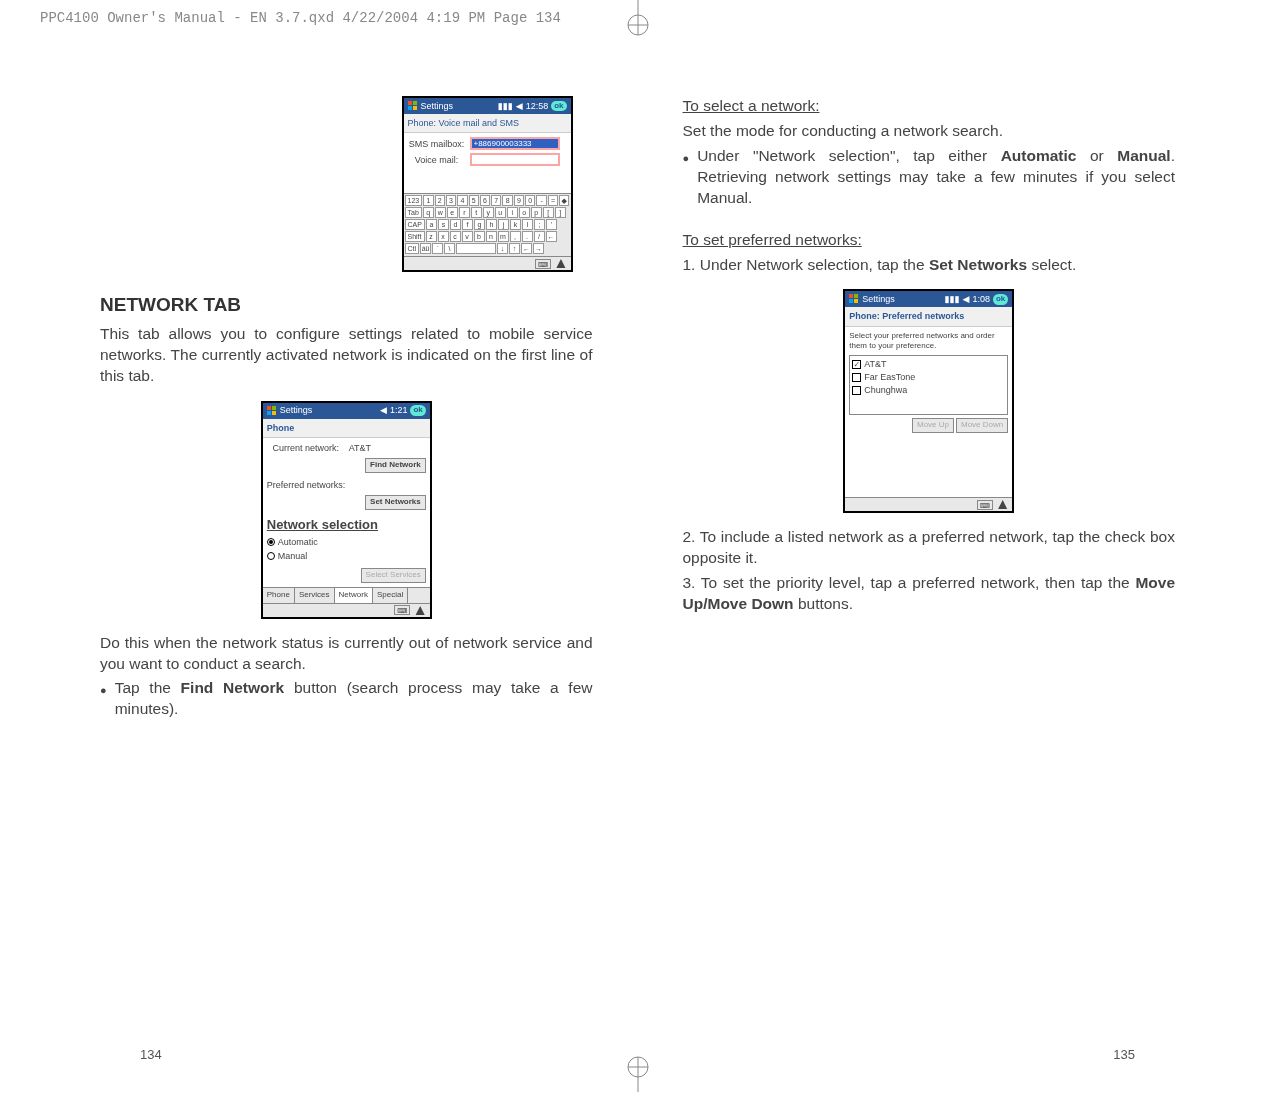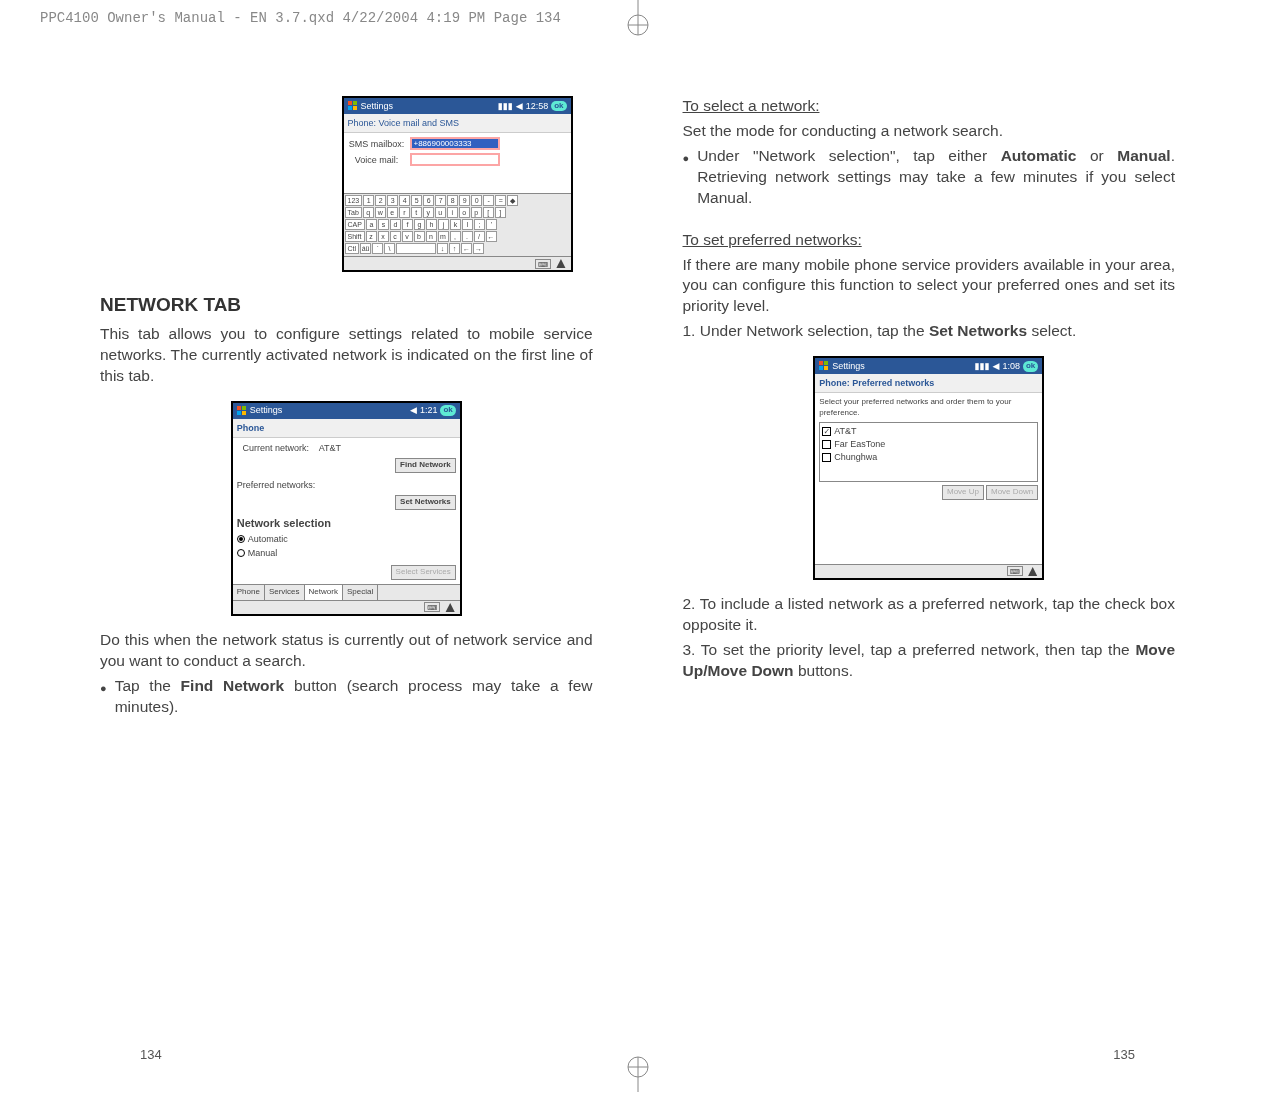--- a/index.html
+++ b/index.html
@@ -39,21 +39,21 @@
       font-size: 15.5px;
       line-height: 1.35;
       color: #444;
     }
     .screenshot {
       border: 2px solid #000;
       background: #fff;
       margin: 0 auto 20px auto;
       display: block;
     }
-    .screenshot.small { width: 231px; }
+    .screenshot.small { width: 171px; }
     .ss-titlebar {
       background: #2b5797;
       color: #fff;
       font-size: 9px;
       padding: 2px 4px;
       display: flex;
       align-items: center;
       gap: 3px;
       height: 16px;
     }
@@ -93,21 +93,21 @@
     .ss-button {
       border: 1px solid #888;
       background: #e8e8e8;
       font-size: 8px;
       padding: 1px 4px;
       height: 15px;
       display: inline-flex;
       align-items: center;
     }
     .ss-button.disabled { color: #aaa; }
-    .ss-section-bold { font-weight: bold; font-size: 11px; margin-top: 6px; }
+    .ss-section-bold { font-weight: bold; font-size: 13px; margin-top: 6px; text-decoration: underline; }
     .ss-radio { display: flex; align-items: center; gap: 3px; font-size: 9px; margin: 2px 0; }
     .ss-radio-circle { width: 8px; height: 8px; border: 1px solid #000; border-radius: 50%; display: inline-flex; align-items: center; justify-content: center; }
     .ss-radio-circle.filled::after { content: ''; width: 4px; height: 4px; background: #000; border-radius: 50%; }
     .ss-tabs { display: flex; border-top: 1px solid #888; font-size: 8px; background: #e8e8e8; }
     .ss-tab { padding: 2px 4px; border-right: 1px solid #888; }
     .ss-tab.active { background: #fff; }
     .ss-kbd { border-top: 1px solid #888; padding: 1px; background: #e8e8e8; }
     .ss-kbd-row { display: flex; gap: 1px; margin-bottom: 1px; }
     .ss-key { border: 1px solid #999; background: #fff; font-size: 7px; width: 11px; height: 11px; text-align: center; line-height: 10px; }
     .ss-bottom-bar { background: #e8e8e8; height: 14px; border-top: 1px solid #888; display: flex; justify-content: flex-end; align-items: center; padding: 0 2px; gap: 2px; }
@@ -341,21 +341,20 @@
     <div class="bullet">
       <span class="bullet-dot">●</span>
       <span>
         <span>Under "Network selection", tap either </span><span class="bold">Automatic</span><span> or </span><span class="bold">Manual</span><span>. Retrieving network settings may take a few minutes if you select Manual.</span>
       </span>
     </div>
 
     <div style="height:18px"></div>
 
     <div class="para underline">To set preferred networks:</div>
-    <div class="para">If there are many mobile phone service providers available in your area, you can configure this function to select your preferred ones and set its priority level.</div>
     <div class="para">
       <span>1. Under Network selection, tap the </span><span class="bold">Set Networks</span><span> select.</span>
     </div>
 
     <div class="screenshot small" style="margin:14px auto">
       <div class="ss-titlebar">
         <span class="winlogo">
           <span style="background:#f25022;left:0;top:0"></span>
             <span style="background:#7fba00;left:5px;top:0"></span>
           <span style="background:#00a4ef;left:0;top:5px"></span>

